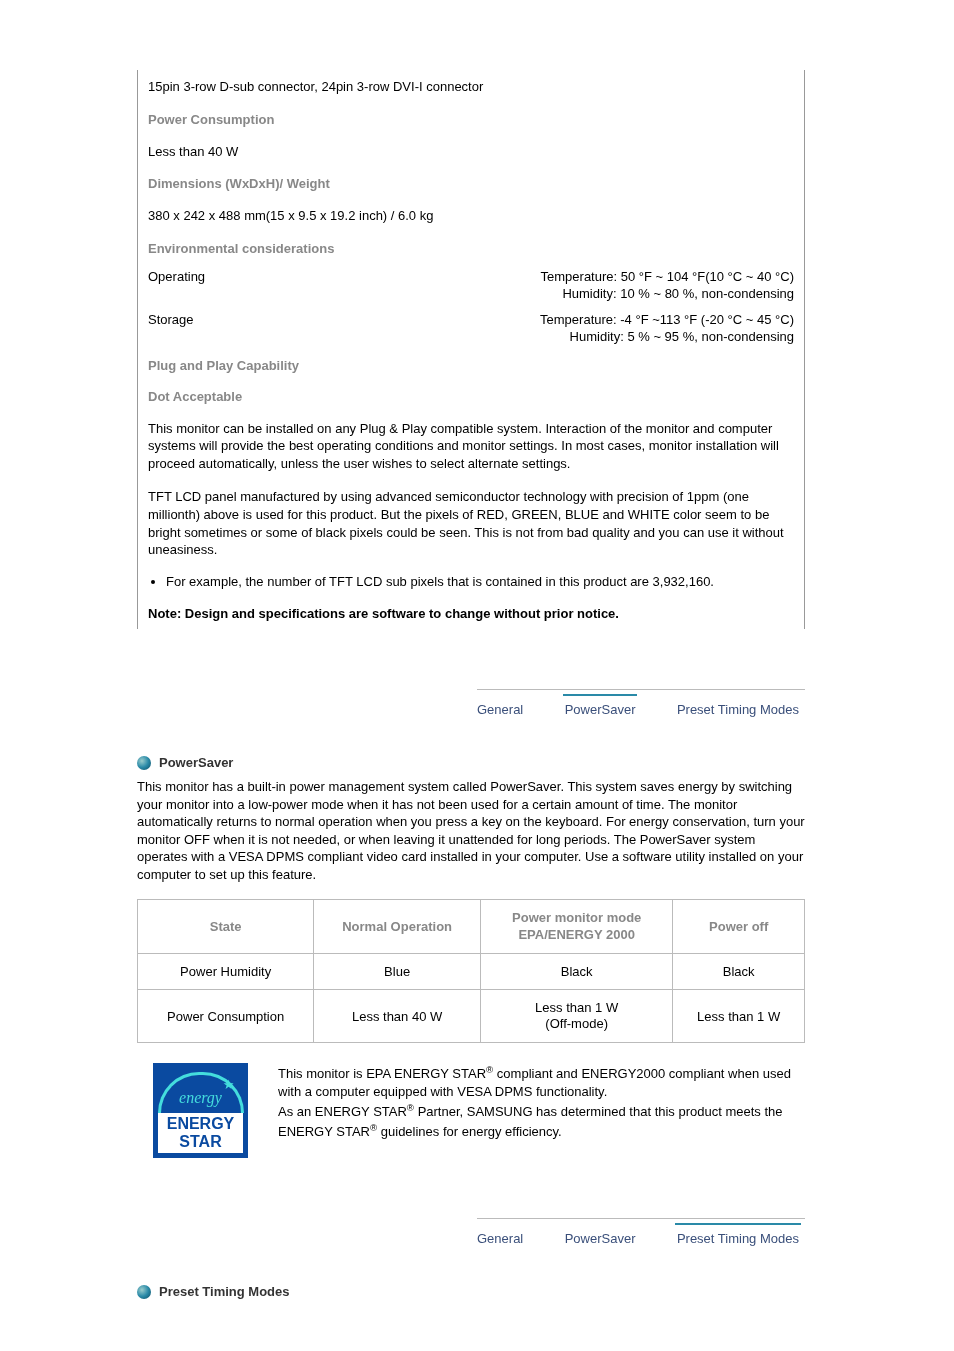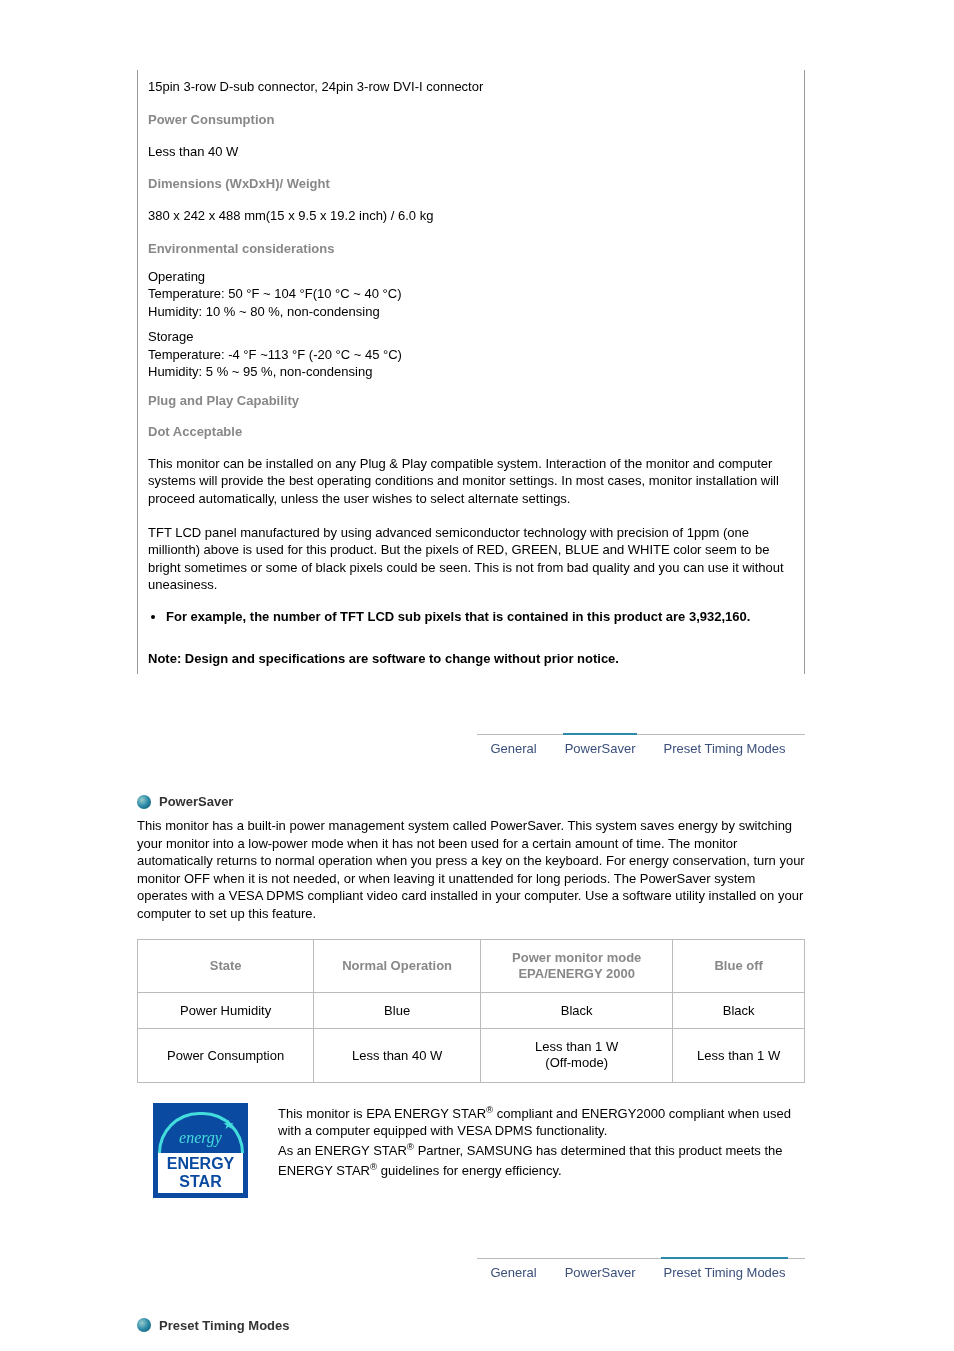--- a/index.html
+++ b/index.html
@@ -34,48 +34,47 @@
     color: #888;
     font-weight: bold;
   }
   .body-text {
     color: #000;
     line-height: 1.35;
   }
   .two-col {
     display: flex;
     padding: 4px 0;
-    flex-direction: column;
   }
   .two-col .col1 {
     width: 190px;
     flex-shrink: 0;
   }
   .two-col .col2 {
     flex: 1;
     line-height: 1.35;
+    text-align: right;
   }
   ul.bullets {
     margin: 6px 0 6px 0;
     padding-left: 18px;
   }
   ul.bullets li {
-    margin-bottom: 18px;
-    font-weight: bold;
+    margin-bottom: 8px;
   }
   .bold {
     font-weight: bold;
   }
   .tab-strip {
     margin-top: 60px;
     border-top: 1px solid #bbb;
     position: relative;
-    padding-top: 6px;
-    display: flex;
-    justify-content: center;
+    padding-top: 12px;
+    display: flex;
+    justify-content: space-between;
     gap: 28px;
     font-size: 13px;
     padding-right: 6px;
     margin-left: 340px;
   }
   .tab {
     color: #3a4f7a;
     cursor: pointer;
     padding-bottom: 2px;
   }
@@ -260,21 +259,21 @@
       <tbody>
           <tr>
         <th>State</th>
         <th>Normal Operation</th>
         <th>
           <div class="two-line">
             <span>Power monitor mode</span><br>
             <span>EPA/ENERGY 2000</span>
           </div>
         </th>
-        <th>Blue off</th>
+        <th>Power off</th>
       </tr>
       <tr>
         <td>Power Humidity</td>
         <td>Blue</td>
         <td>Black</td>
         <td>Black</td>
       </tr>
       <tr>
         <td>Power Consumption</td>
         <td>Less than 40 W</td>

